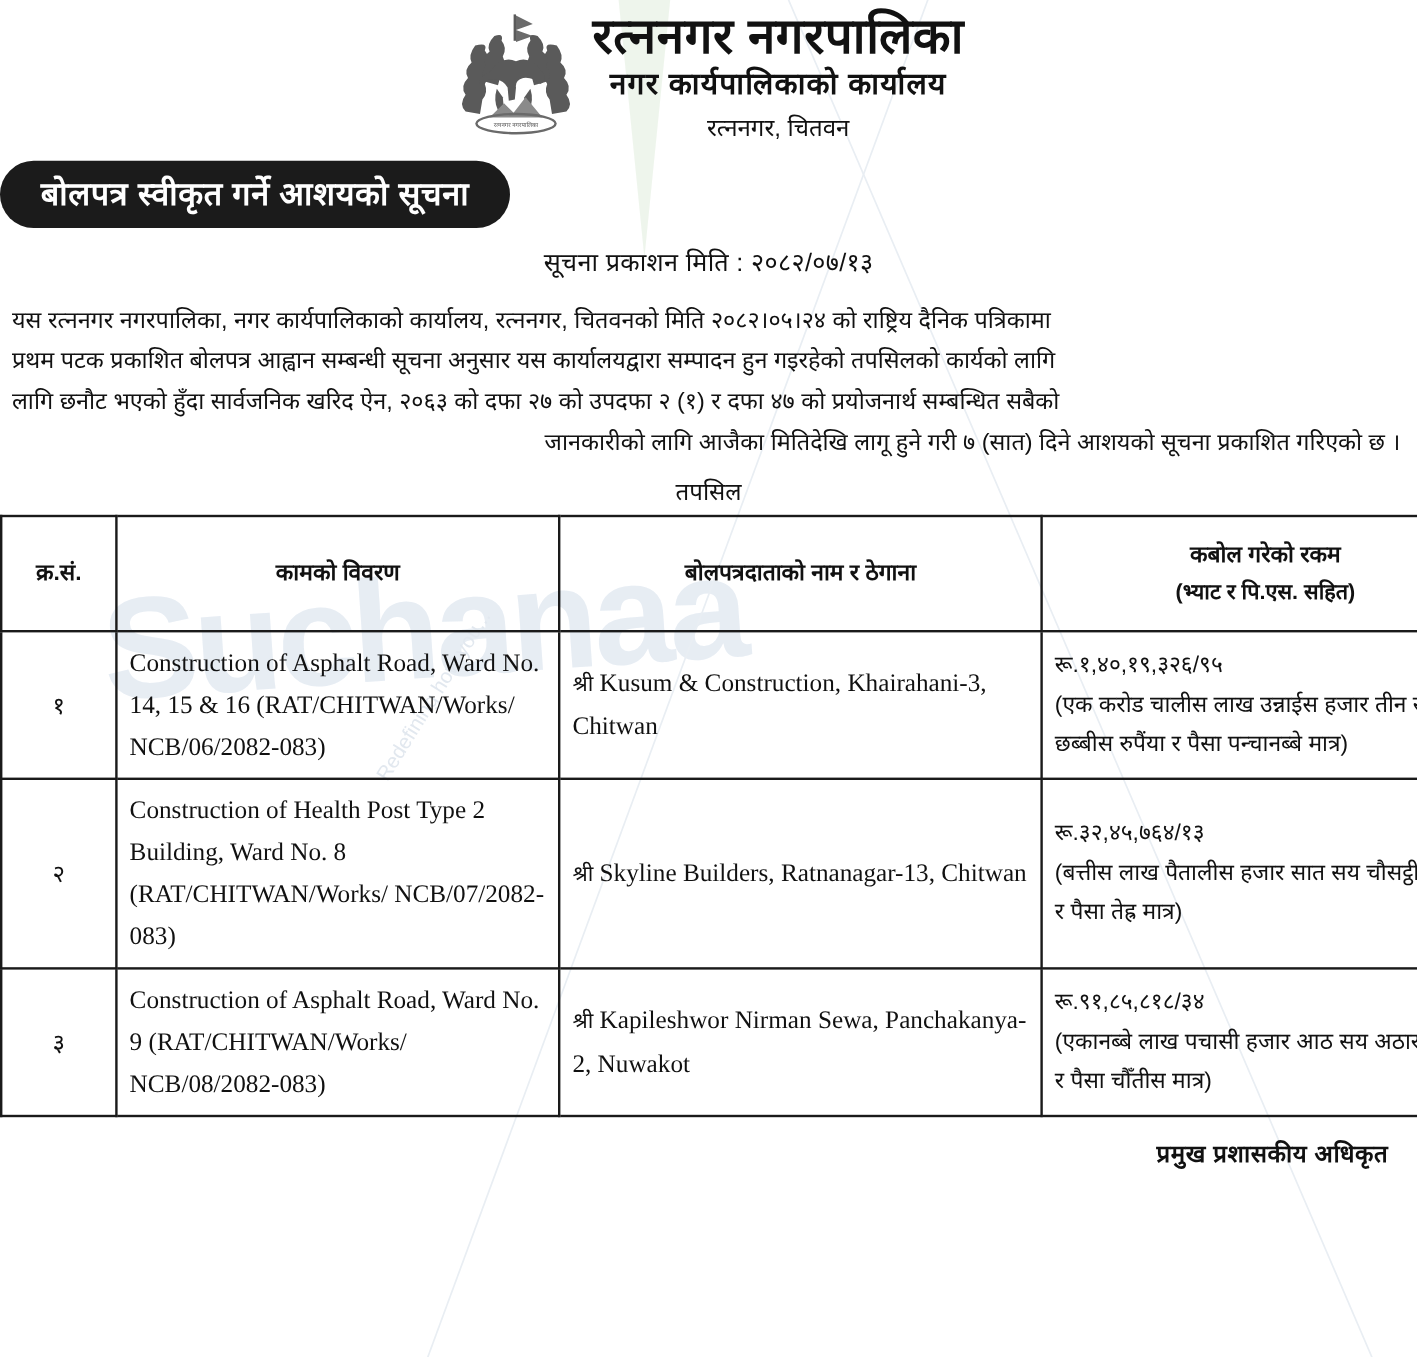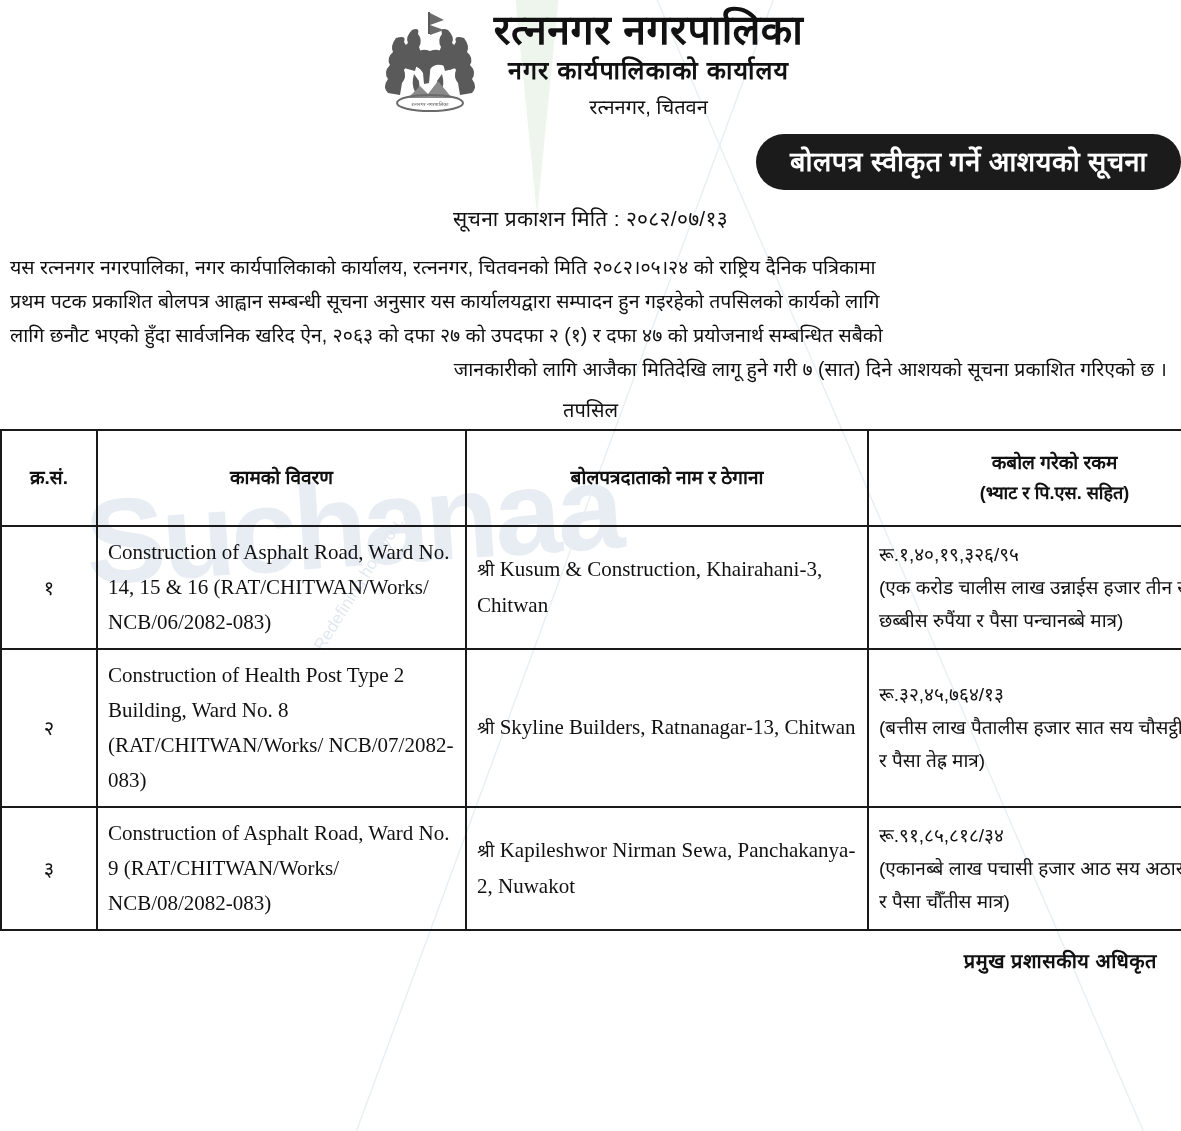--- a/index.html
+++ b/index.html
@@ -101,21 +101,21 @@
   }
   .org-place {
     font-family: "Liberation Sans", sans-serif;
     font-size: 20px;
     line-height: 1.7;
   }
 
   
   .banner-wrap {
     display: flex;
-    justify-content: flex-end;
+    justify-content: flex-start;
     margin-top: 10px;
   }
   .banner {
     background: #1b1b1b;
     color: #ffffff;
     border-radius: 30px;
     padding: 8px 34px 11px 34px;
     font-family: "Liberation Sans", sans-serif;
     font-weight: bold;
     font-size: 27px;

